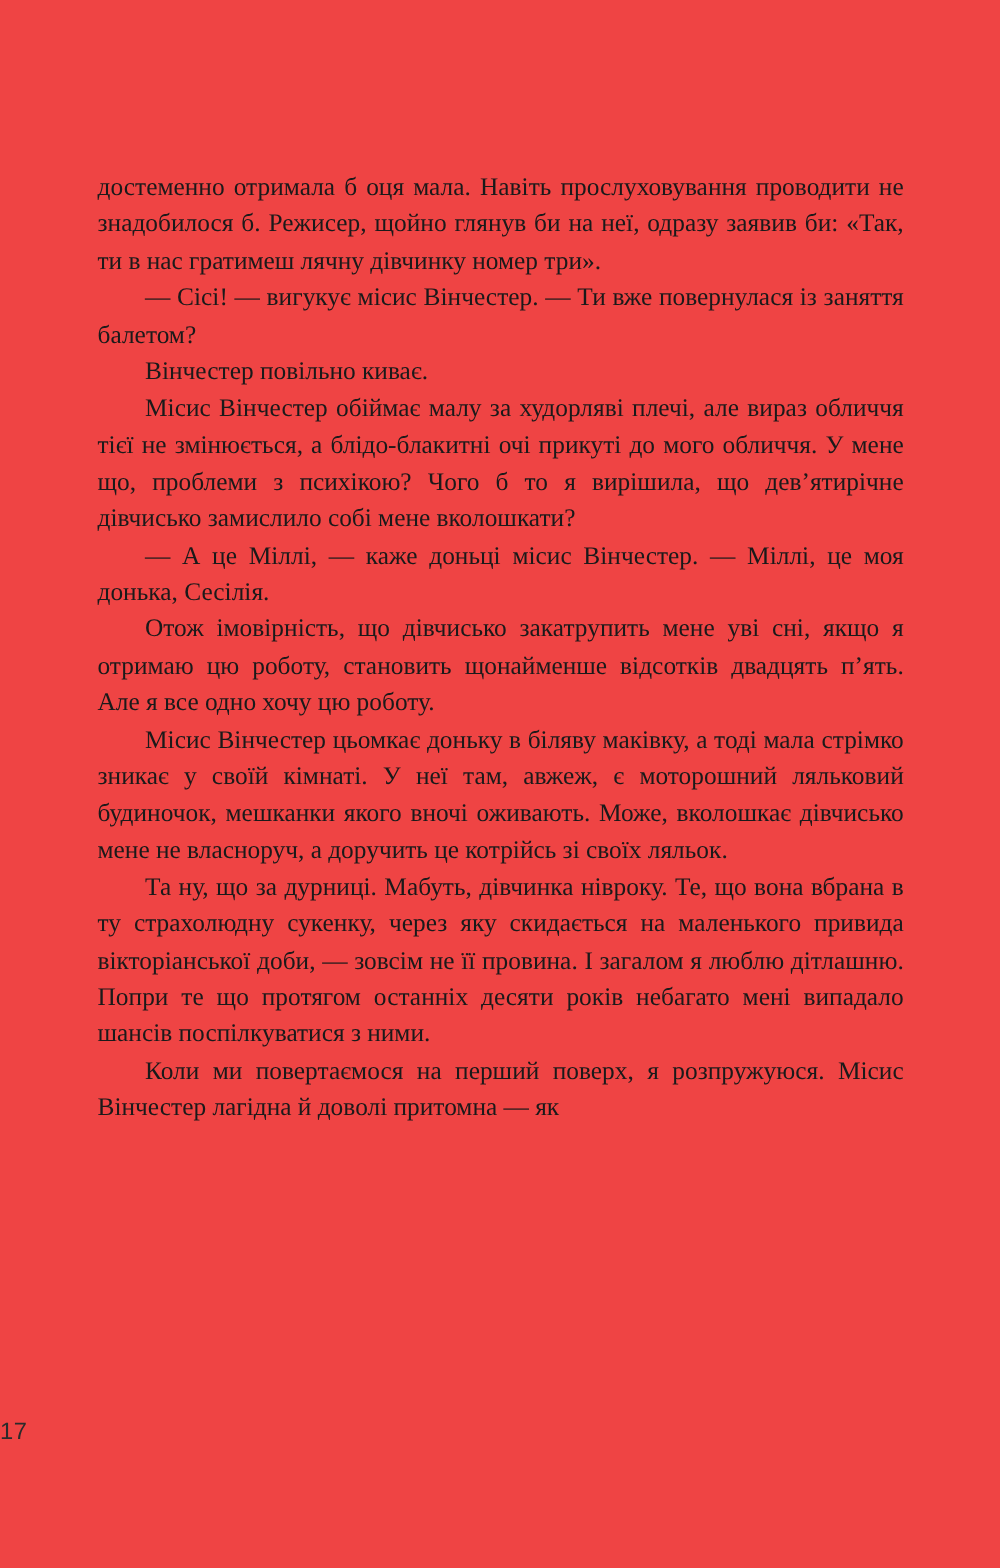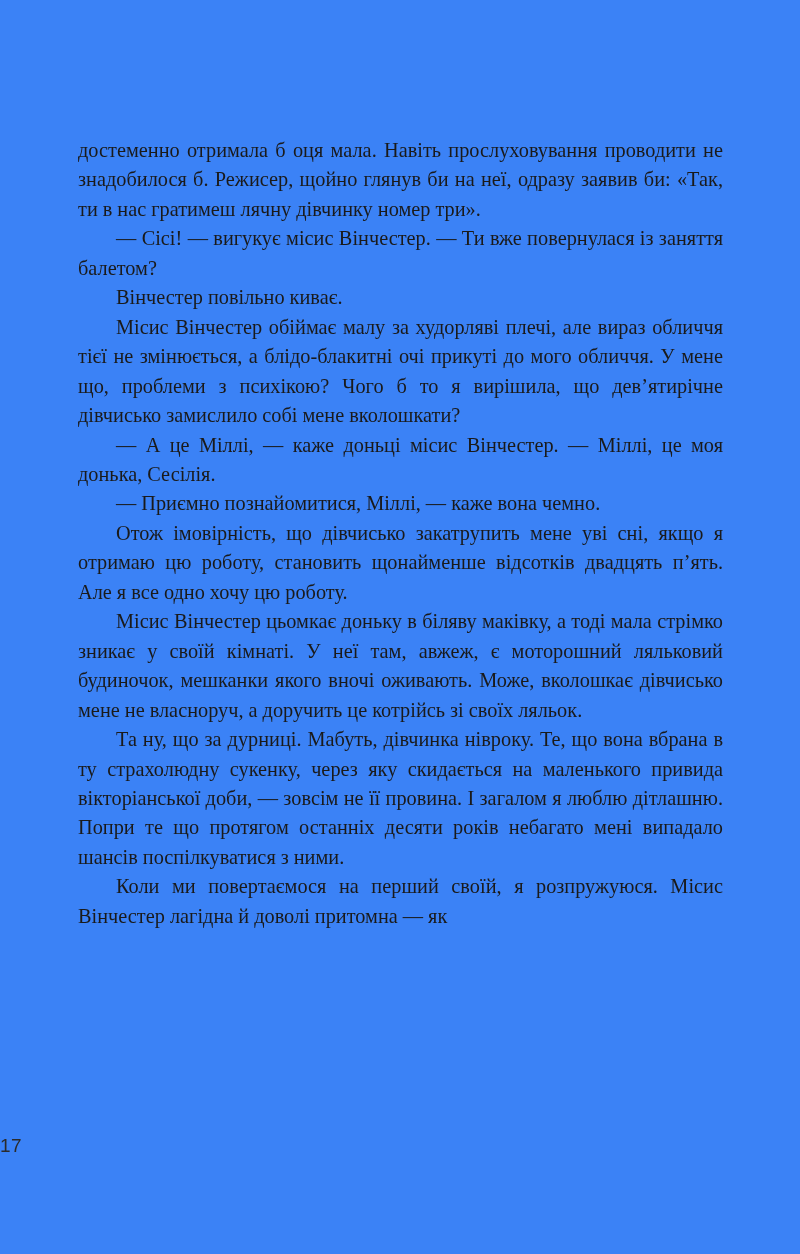--- a/index.html
+++ b/index.html
@@ -14,21 +14,21 @@
     position: relative;
     overflow: hidden;
     font-family: "Liberation Serif", "DejaVu Serif", serif;
     color: #1a1a1a;
     -webkit-font-smoothing: antialiased;
   }
 
   .page {
     position: absolute;
     inset: 0;
-    background: #3b82f6;
+    background: #ef4444;
   }
 
   .text-block {
     position: absolute;
     left: 78px;
     top: 136px;
     width: 645px;
   }
 
   .para {
@@ -69,22 +69,21 @@
 <body>
 
 <div class="page">
 
   <div class="text-block">
     <p class="para continuation">достеменно отримала б оця мала. Навіть прослуховування проводити не знадобилося б. Режисер, щойно глянув би на неї, одразу заявив би: «Так, ти в нас гратимеш лячну дівчинку номер три».</p>
     <p class="para">— Сісі! — вигукує місис Вінчестер. — Ти вже повернулася із заняття балетом?</p>
     <p class="para">Вінчестер повільно киває.</p>
     <p class="para">Місис Вінчестер обіймає малу за худорляві плечі, але вираз обличчя тієї не змінюється, а блідо-блакитні очі прикуті до мого обличчя. У мене що, проблеми з психікою? Чого б то я вирішила, що дев’ятирічне дівчисько замислило собі мене вколошкати?</p>
     <p class="para">— А це Міллі, — каже доньці місис Вінчестер. — Міллі, це моя донька, Сесілія.</p>
-    <p class="para">— Приємно познайомитися, Міллі, — каже вона чемно.</p>
     <p class="para">Отож імовірність, що дівчисько закатрупить мене уві сні, якщо я отримаю цю роботу, становить щонайменше відсотків двадцять п’ять. Але я все одно хочу цю роботу.</p>
     <p class="para">Місис Вінчестер цьомкає доньку в біляву маківку, а тоді мала стрімко зникає у своїй кімнаті. У неї там, авжеж, є моторошний ляльковий будиночок, мешканки якого вночі оживають. Може, вколошкає дівчисько мене не власноруч, а доручить це котрійсь зі своїх ляльок.</p>
     <p class="para">Та ну, що за дурниці. Мабуть, дівчинка нівроку. Те, що вона вбрана в ту страхолюдну сукенку, через яку скидається на маленького привида вікторіанської доби, — зовсім не її провина. І загалом я люблю дітлашню. Попри те що протягом останніх десяти років небагато мені випадало шансів поспілкуватися з ними.</p>
-    <p class="para">Коли ми повертаємося на перший своїй, я розпружуюся. Місис Вінчестер лагідна й доволі притомна — як</p>
+    <p class="para">Коли ми повертаємося на перший поверх, я розпружуюся. Місис Вінчестер лагідна й доволі притомна — як</p>
   </div>
 
   <div class="folio">17</div>
 
 </div>
 
 </body></html>

